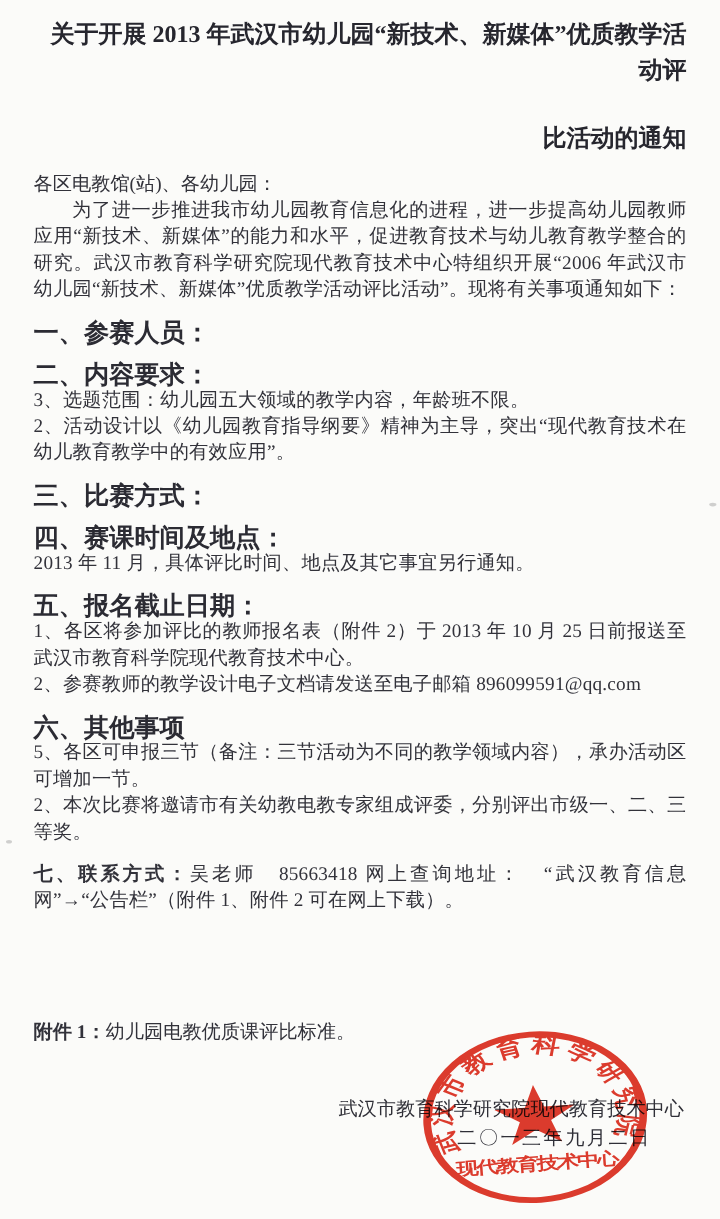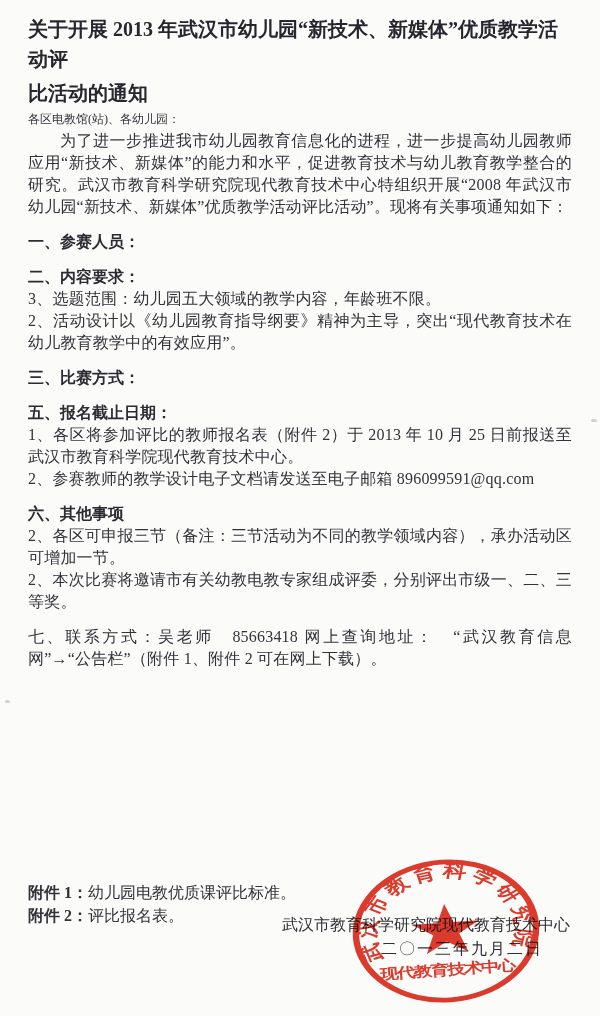--- a/index.html
+++ b/index.html
@@ -4,30 +4,30 @@
 <style>
   html,body{margin:0;padding:0;}
   body{background:#fbfbf9;}
   .page{
     position:relative;width:600px;height:1016px;overflow:hidden;
     background:#fbfbf9;
     font-family:"Liberation Serif","DejaVu Serif",serif;
     color:#32323a;
   }
   .content{padding:14px 28px 0 28px;}
-  .title{margin:0;font-size:20px;font-weight:700;text-align:left;line-height:30px;color:#26262e;}
+  .title{margin:0;font-size:20px;font-weight:700;text-align:right;line-height:30px;color:#26262e;}
   .tline{display:block;}
-  .tline + .tline{margin-top:4px;}
-  .salutation{margin:0 0 0 0;font-size:12px;line-height:22px;}
+  .tline + .tline{margin-top:27px;}
+  .salutation{margin:12px 0 0 0;font-size:16px;line-height:22px;}
   .para{margin:0;font-size:16px;line-height:22px;text-align:justify;letter-spacing:0.2px;}
   .indent{text-indent:2em;}
   .section{margin-top:13px;}
-  .sec-head{margin:0;font-weight:700;font-size:16px;line-height:22px;color:#2b2b33;}
-  .sec-head-inline{font-weight:400;}
-  .attachments{position:absolute;left:28px;top:881px;}
+  .sec-head{margin:0;font-weight:700;font-size:21px;line-height:22px;color:#2b2b33;}
+  .sec-head-inline{font-weight:700;}
+  .attachments{position:absolute;left:28px;top:849px;}
   .att-line{margin:0;font-size:16px;line-height:23px;}
   .att-label{font-weight:700;}
   .sign-block{position:absolute;top:913px;right:30px;text-align:center;font-size:16px;color:#2f2f37;}
   .sign-line{margin:0;line-height:24px;}
   .sign-date{margin:0;line-height:24px;letter-spacing:2px;padding-left:72px;}
   .seal{
     position:absolute;left:348px;top:856px;width:196px;height:150px;
     opacity:0.92;mix-blend-mode:multiply;transform:rotate(-4deg);
     pointer-events:none;
   }
@@ -45,58 +45,61 @@
 <div class="page">
   <div class="content">
 
     <h1 class="title">
       <span class="tline">关于开展 2013 年武汉市幼儿园“新技术、新媒体”优质教学活动评</span>
       <span class="tline">比活动的通知</span>
     </h1>
 
     <p class="salutation">各区电教馆(站)、各幼儿园：</p>
 
-    <p class="para indent">为了进一步推进我市幼儿园教育信息化的进程，进一步提高幼儿园教师应用“新技术、新媒体”的能力和水平，促进教育技术与幼儿教育教学整合的研究。武汉市教育科学研究院现代教育技术中心特组织开展“2008 年武汉市幼儿园“新技术、新媒体”优质教学活动评比活动”。现将有关事项通知如下：</p>
+    <p class="para indent">为了进一步推进我市幼儿园教育信息化的进程，进一步提高幼儿园教师应用“新技术、新媒体”的能力和水平，促进教育技术与幼儿教育教学整合的研究。武汉市教育科学研究院现代教育技术中心特组织开展“2006 年武汉市幼儿园“新技术、新媒体”优质教学活动评比活动”。现将有关事项通知如下：</p>
 
     <div class="section">
       <p class="sec-head">一、参赛人员：</p>
     </div>
 
     <div class="section">
       <p class="sec-head">二、内容要求：</p>
       <p class="para">3、选题范围：幼儿园五大领域的教学内容，年龄班不限。</p>
       <p class="para">2、活动设计以《幼儿园教育指导纲要》精神为主导，突出“现代教育技术在幼儿教育教学中的有效应用”。</p>
     </div>
 
     <div class="section">
       <p class="sec-head">三、比赛方式：</p>
     </div>
 
+    <div class="section">
+      <p class="sec-head">四、赛课时间及地点：</p>
+      <p class="para">2013 年 11 月，具体评比时间、地点及其它事宜另行通知。</p>
+    </div>
 
     <div class="section">
       <p class="sec-head">五、报名截止日期：</p>
       <p class="para">1、各区将参加评比的教师报名表（附件 2）于 2013 年 10 月 25 日前报送至武汉市教育科学院现代教育技术中心。</p>
       <p class="para">2、参赛教师的教学设计电子文档请发送至电子邮箱 896099591@qq.com</p>
     </div>
 
     <div class="section">
       <p class="sec-head">六、其他事项</p>
-      <p class="para">2、各区可申报三节（备注：三节活动为不同的教学领域内容），承办活动区可增加一节。</p>
+      <p class="para">5、各区可申报三节（备注：三节活动为不同的教学领域内容），承办活动区可增加一节。</p>
       <p class="para">2、本次比赛将邀请市有关幼教电教专家组成评委，分别评出市级一、二、三等奖。</p>
     </div>
 
     <div class="section">
       <p class="para"><span class="sec-head-inline">七、联系方式：</span><span>吴老师　85663418 网上查询地址：　“武汉教育信息网”→“公告栏”（附件 1、附件 2 可在网上下载）。</span></p>
     </div>
 
   </div>
 
   <div class="attachments">
     <p class="att-line"><span class="att-label">附件 1：</span><span>幼儿园电教优质课评比标准。</span></p>
-    <p class="att-line"><span class="att-label">附件 2：</span><span>评比报名表。</span></p>
   </div>
 
   <div class="sign-block">
     <p class="sign-line">武汉市教育科学研究院现代教育技术中心</p>
     <p class="sign-date">二〇一三年九月二日</p>
   </div>
 
   <div class="seal">
     <svg viewBox="0 0 200 200" preserveAspectRatio="none">
       <circle cx="100" cy="100" r="92" fill="none" stroke-width="6.5" stroke="#dd2b1c"></circle>

